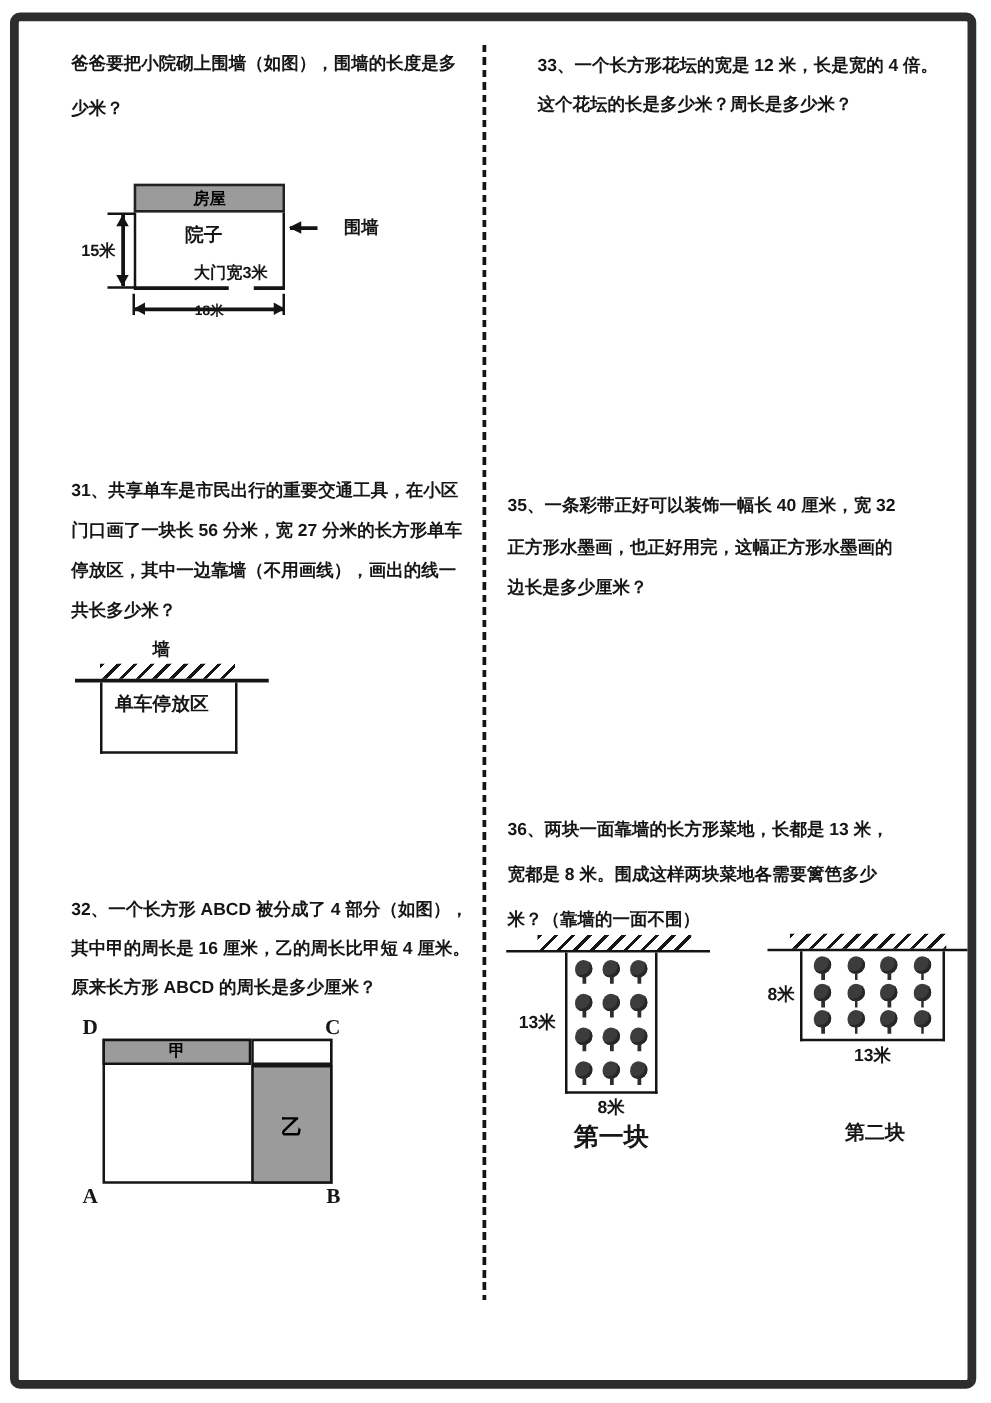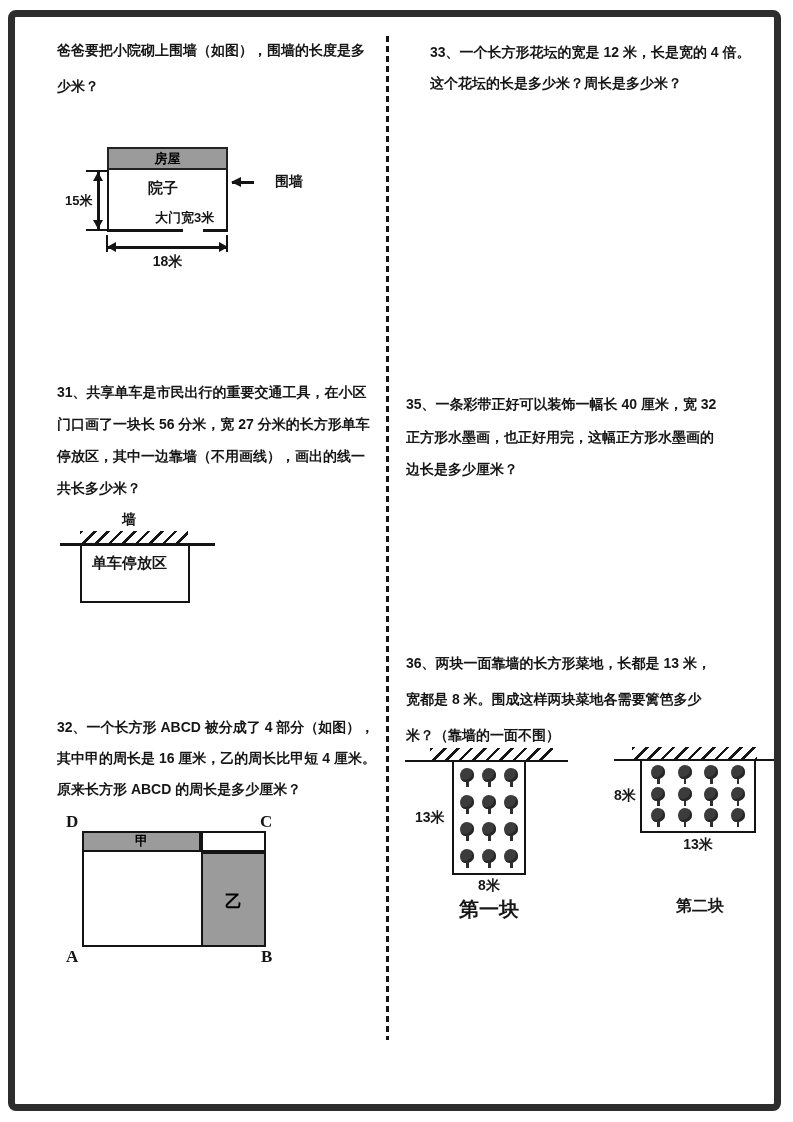--- a/index.html
+++ b/index.html
@@ -68,21 +68,21 @@
     <div class="lbl" style="left:95px; top:66px; font-size:13px;">大门宽3米</div>
 
     <div class="dim-v" style="left:37px; top:29px; height:57px;"></div>
     <div class="abs ink" style="left:26px; top:27px; width:22px; height:2px;"></div>
     <div class="abs ink" style="left:26px; top:86px; width:22px; height:2px;"></div>
     <div class="lbl" style="left:5px; top:49px; font-size:13px;">15米</div>
 
     <div class="dim-h" style="left:47px; top:103px; width:121px;"></div>
     <div class="abs ink" style="left:46px; top:92px; width:2px; height:17px;"></div>
     <div class="abs ink" style="left:166px; top:92px; width:2px; height:17px;"></div>
-    <div class="lbl ctr" style="left:47px; top:110px; width:121px; font-size:14px;">18米</div>
+    <div class="lbl ctr" style="left:47px; top:98px; width:121px; font-size:11px;">18米</div>
 
     <div class="arrow-left" style="left:172px; top:38px; width:22px;"></div>
     <div class="lbl" style="left:198px; top:30px; font-size:14px;padding-left:17px;">围墙</div>
   </div>
 
   <div class="problem" style="left:57px; top:376px; line-height:32px;">
     <div class="tline">31、共享单车是市民出行的重要交通工具，在小区</div>
     <div class="tline">门口画了一块长 56 分米，宽 27 分米的长方形单车</div>
     <div class="tline">停放区，其中一边靠墙（不用画线），画出的线一</div>
     <div class="tline">共长多少米？</div>

